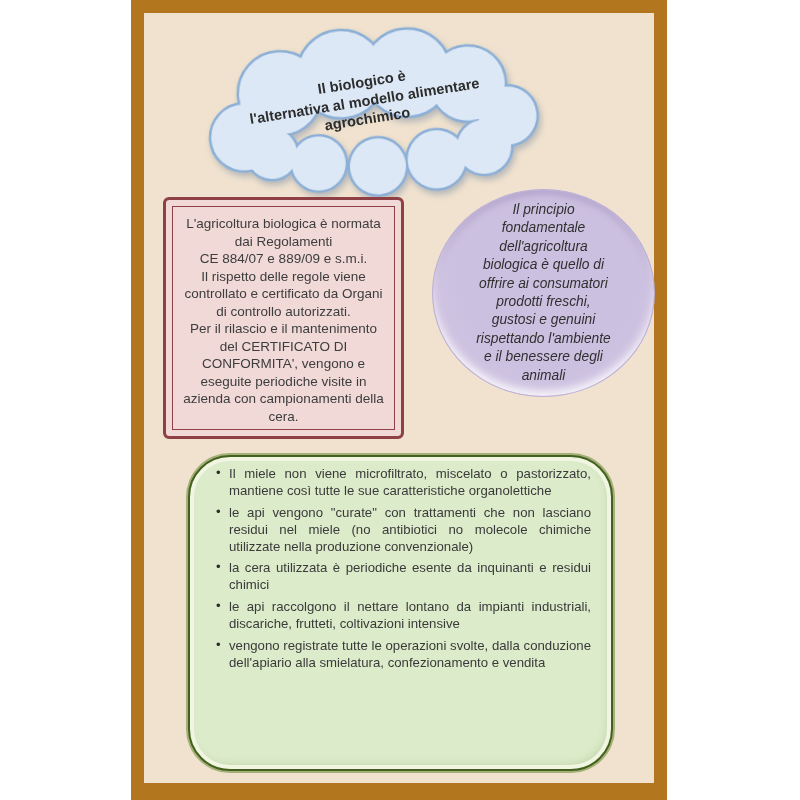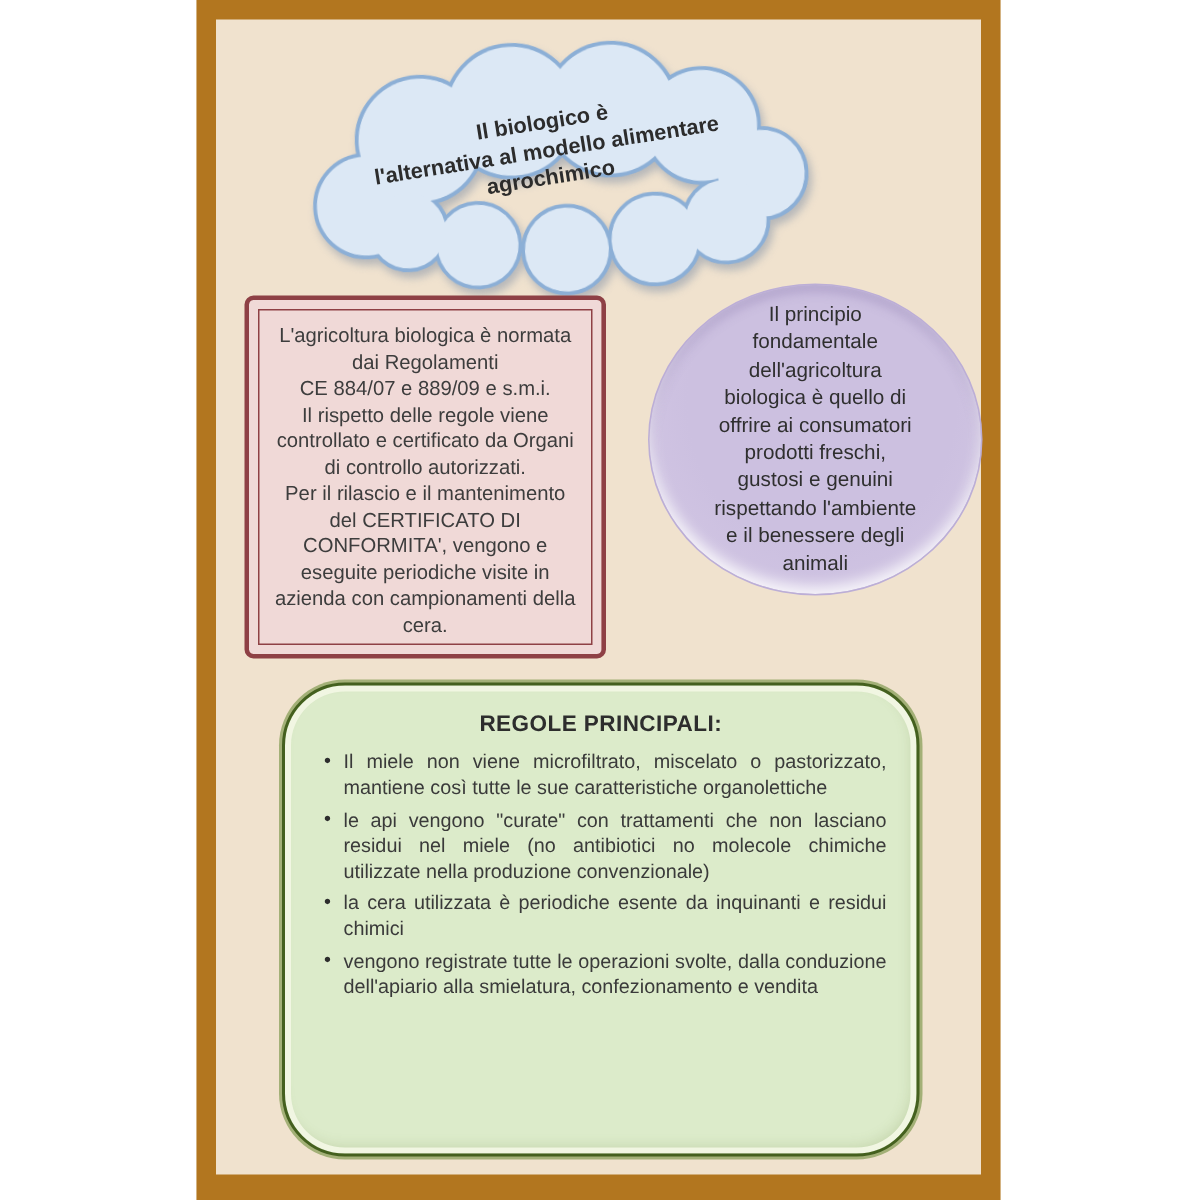--- a/index.html
+++ b/index.html
@@ -37,21 +37,21 @@
     text-align:center;white-space:pre-line;
   }
 
   
   .ellipse{
     position:absolute;left:288px;top:176px;width:223px;height:208px;
     box-sizing:border-box;border-radius:50%;
     background:radial-gradient(ellipse at 52% 38%, #ccc0e0 55%, #cfc3e2 70%, #e4ddf1 88%, #f1ecf9 96%, #d8cdea 100%);
     border:1px solid #bcaed6;
     box-shadow:inset 0 -5px 9px rgba(255,255,255,0.85), inset 0 4px 7px rgba(120,100,160,0.35);
-    display:flex;align-items:center;justify-content:center;
+    display:flex;align-items:center;justify-content:center;font-style:italic;
   }
   .ellipse-text{
     font-size:13.8px;line-height:1.34;color:#2f2f2f;
     text-align:center;white-space:pre-line;
   }
 
   
   .green-box{
     position:absolute;left:44px;top:442px;width:425px;height:316px;
     box-sizing:border-box;background:#dcebca;
@@ -131,23 +131,23 @@
 biologica  è quello di
 offrire ai consumatori
 prodotti freschi,
 gustosi e genuini
 rispettando l'ambiente
 e il benessere degli
 animali</div>
     </div>
 
     <div class="green-box">
-      <div class="rules-title">REGOLE PRINCIPALI:</div>
       <ul class="rules-list">
           <li>Il miele non viene microfiltrato, miscelato o pastorizzato, mantiene così tutte le sue caratteristiche organolettiche</li>
           <li>le api vengono "curate" con trattamenti che non lasciano residui nel miele (no antibiotici no molecole chimiche utilizzate nella produzione convenzionale)</li>
           <li>la cera utilizzata è periodiche esente da inquinanti e residui chimici</li>
+          <li>le api raccolgono il nettare lontano da impianti industriali, discariche, frutteti, coltivazioni intensive</li>
           <li>vengono registrate tutte le operazioni svolte, dalla conduzione dell'apiario alla smielatura, confezionamento e vendita</li>
         </ul>
     </div>
 
   </div>
 </div>
 
 </body></html>

